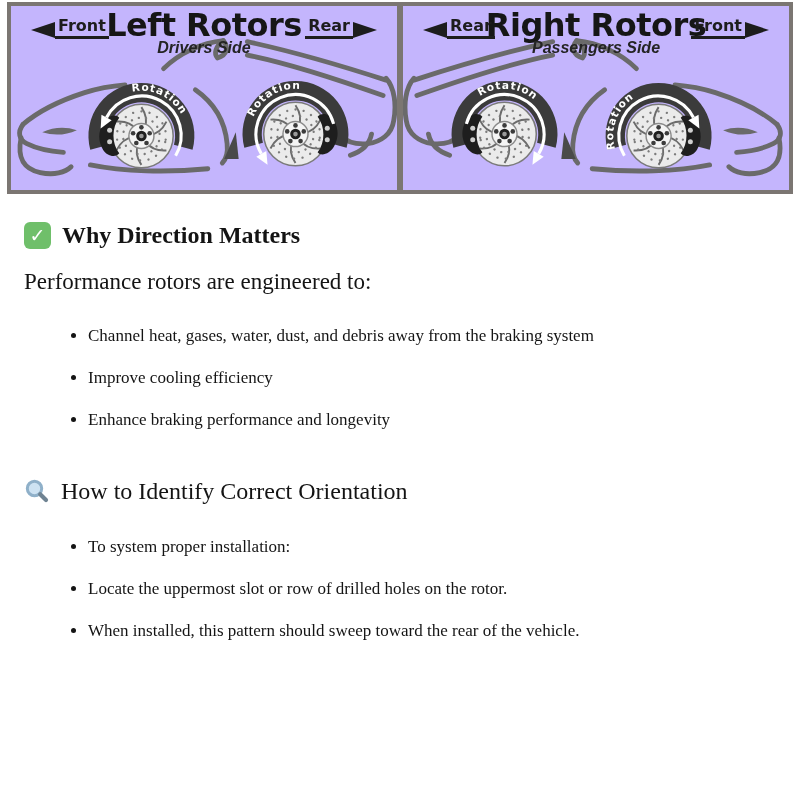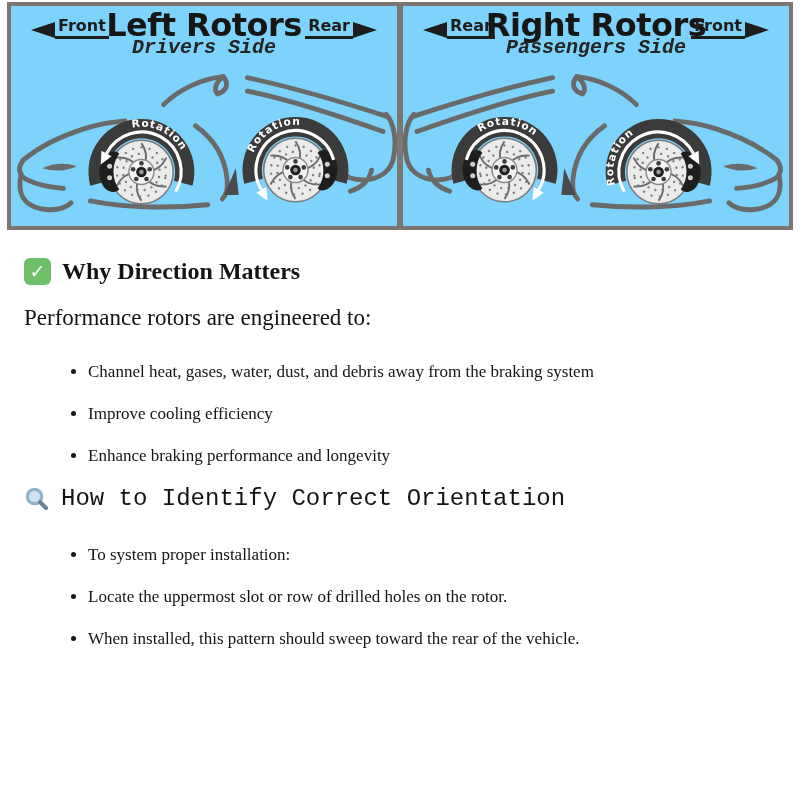--- a/index.html
+++ b/index.html
@@ -2,46 +2,46 @@
 <html><head>
 <meta charset="utf-8">
 <style>
   * { box-sizing: border-box; margin: 0; padding: 0; }
   html,body { background:#ffffff; }
   body { width:800px; font-family:"Liberation Serif", serif; color:#141414; }
   .page { width:800px; }
 
   
   .diagram { display:flex; margin:2px 7px 0; border:4px solid #7b7672; background:#fff; }
-  .panel { flex:1 1 0; position:relative; height:220px; background:#7dd3fc; overflow:hidden; }
+  .panel { flex:1 1 0; position:relative; height:184px; background:#c4b5fd; overflow:hidden; }
   .divider { width:6px; background:#7b7672; }
 
   .panel-header { position:absolute; top:5px; left:0; right:0; text-align:center; z-index:2; }
   .panel-title { font-family:"DejaVu Sans", sans-serif; font-weight:700; font-size:32px; line-height:28px; color:#161616; letter-spacing:-0.5px; }
-  .panel-subtitle { font-family:Liberation Mono, monospace; font-weight:700; font-style:italic; font-size:20px; line-height:17px; color:#242424; }
+  .panel-subtitle { font-family:Liberation Sans, sans-serif; font-weight:700; font-style:italic; font-size:16px; line-height:17px; color:#242424; }
 
   .dir { position:absolute; top:10px; display:flex; align-items:center; z-index:3; }
   .dir-left-pos { left:20px; }
   .dir-right-pos { right:20px; }
   .dir-text { font-family:"DejaVu Sans", sans-serif; font-weight:700; font-size:16px; color:#1d1d1d; border-bottom:3px solid #1d1d1d; padding:0 3px 1px 3px; }
   .tri { width:0; height:0; border-top:8px solid transparent; border-bottom:8px solid transparent; }
   .tri-left { border-right:24px solid #1d1d1d; margin-top:4px; }
   .tri-right { border-left:24px solid #1d1d1d; margin-top:4px; }
 
   .car-svg { position:absolute; bottom:2px; left:50%; transform:translateX(-50%); width:388px; height:156px; z-index:1; }
   .body-stroke { stroke:#6a6a6a; fill:none; stroke-linecap:round; }
   .rot-text { font-family:"DejaVu Sans", sans-serif; font-weight:700; font-size:11px; fill:#ffffff; letter-spacing:1px; }
   .rot-arrow { stroke:#ffffff; stroke-width:3.2; fill:none; }
 
   
   .content { padding:0 40px 10px 24px; }
   .intro { font-size:23px; line-height:36px; margin-top:16px; max-width:712px; }
   .section-heading { display:flex; align-items:center; gap:11px; font-size:24px; line-height:32px; }
   .heading-bold { font-weight:700; margin:25px 0 13px 0; }
-  .heading-regular { font-weight:400; margin:6px 0 19px 0; color:#141414;font-family:Liberation Mono, monospace; }
+  .heading-regular { font-weight:400; margin:34px 0 19px 0; color:#141414; }
   .check-emoji { display:inline-flex; align-items:center; justify-content:center;
                  width:27px; height:27px; background:#6fbf6a; border-radius:6px;
                  color:#ffffff; font-family:"DejaVu Sans", sans-serif; font-weight:700; font-size:19px; flex:0 0 auto; }
   .mag-emoji { display:inline-flex; width:26px; height:26px; flex:0 0 auto; }
   .lead { font-size:23px; line-height:36px; margin-bottom:15px; }
   ul.bullets { margin:0 0 0 0; padding-left:64px; max-width:712px; }
   ul.bullets li { font-size:17px; line-height:42px; }
 </style>
 </head>
 <body>

